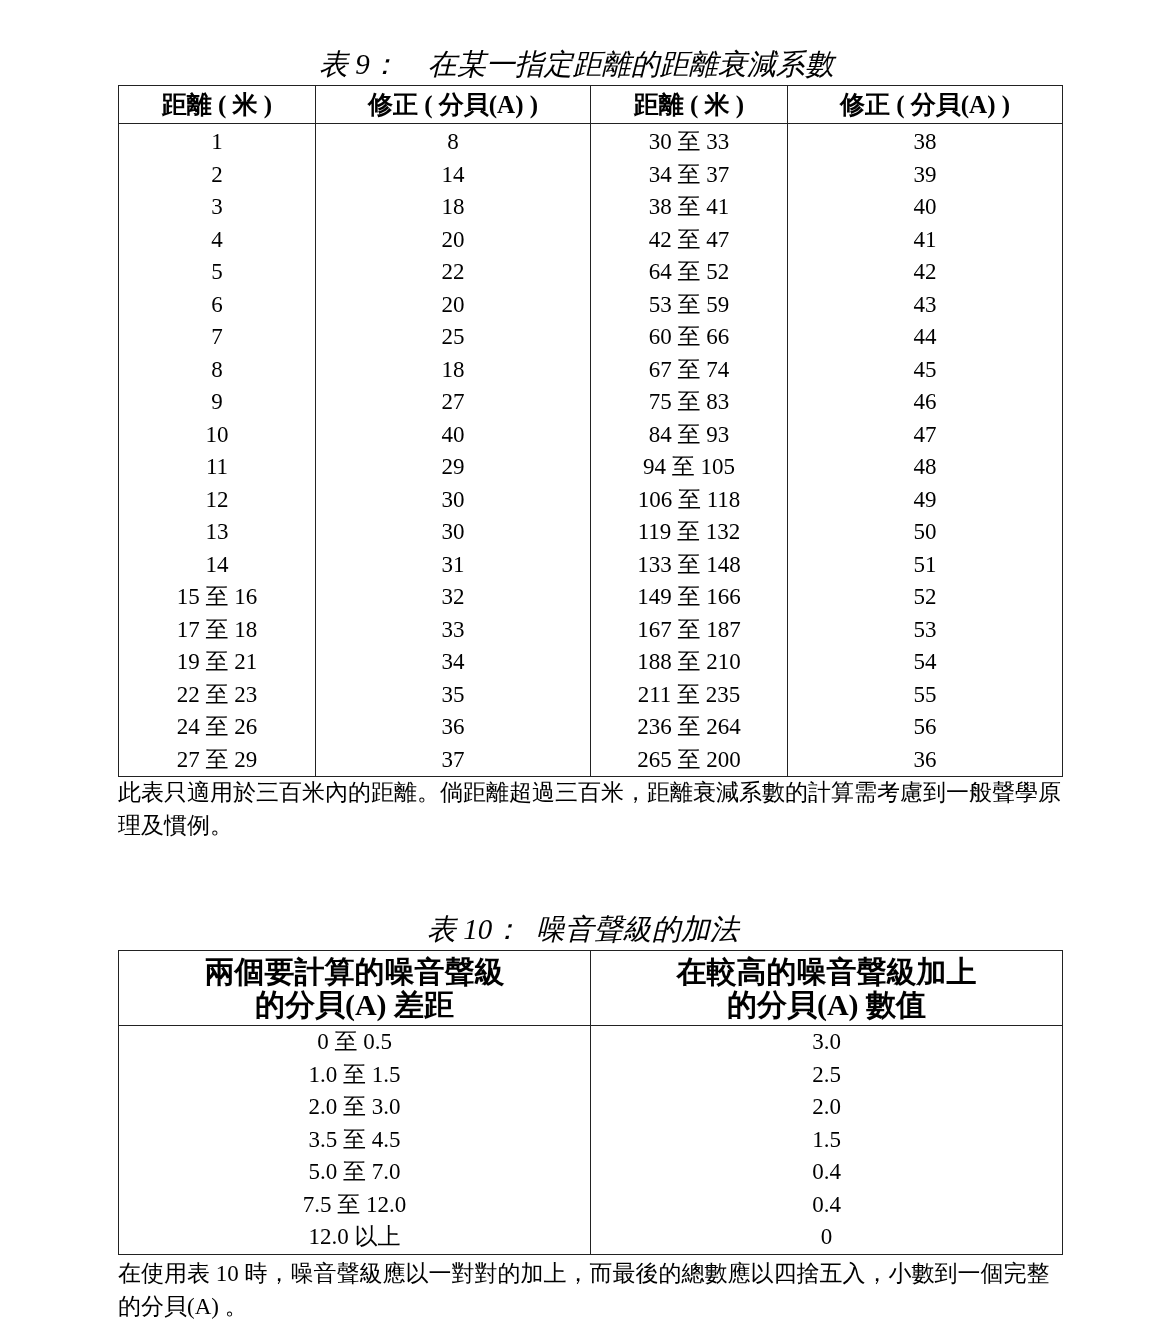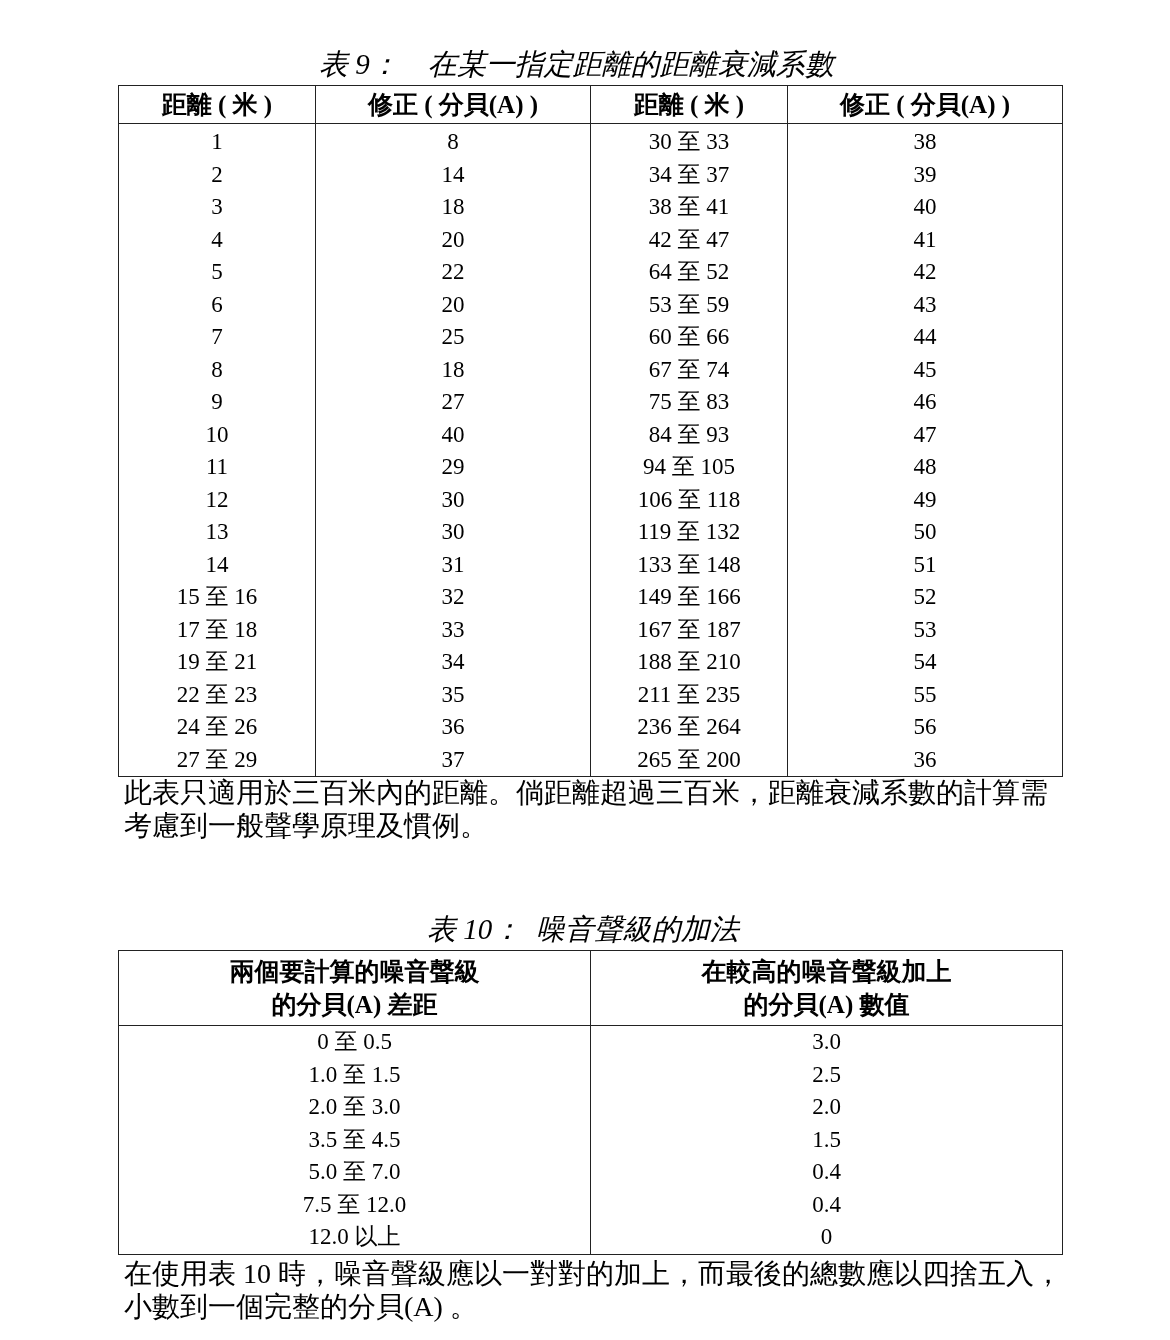--- a/index.html
+++ b/index.html
@@ -55,28 +55,28 @@
     #t9 th { height: 37px; font-size: 25px; }
     #t9 td { height: 32.5px; line-height: 32.5px; }
     #t9 tbody tr:first-child td { padding-top: 2px; }
 
     #t10 {
       left: 118px;
       top: 950px;
       width: 944px;
       border: 1.5px solid #222;
     }
-    #t10 th { height: 74px; font-size: 25px; line-height: 33px; margin-top: 36px; }
+    #t10 th { height: 74px; font-size: 30px; line-height: 33px; margin-top: 36px; }
     #t10 td { height: 32.5px; line-height: 32.5px; }
 
     .note {
       position: absolute;
-      left: 124px;
+      left: 118px;
       width: 950px;
-      font-size: 28px;
+      font-size: 23px;
       line-height: 33px;
     }
     #note9 { top: 776px; }
     #note10 { top: 1257px; }
   </style>
 </head>
 <body>
 
 <div id="cap9" class="caption"><span>表 9：</span>    <span>在某一指定距離的距離衰減系數</span></div>
 

